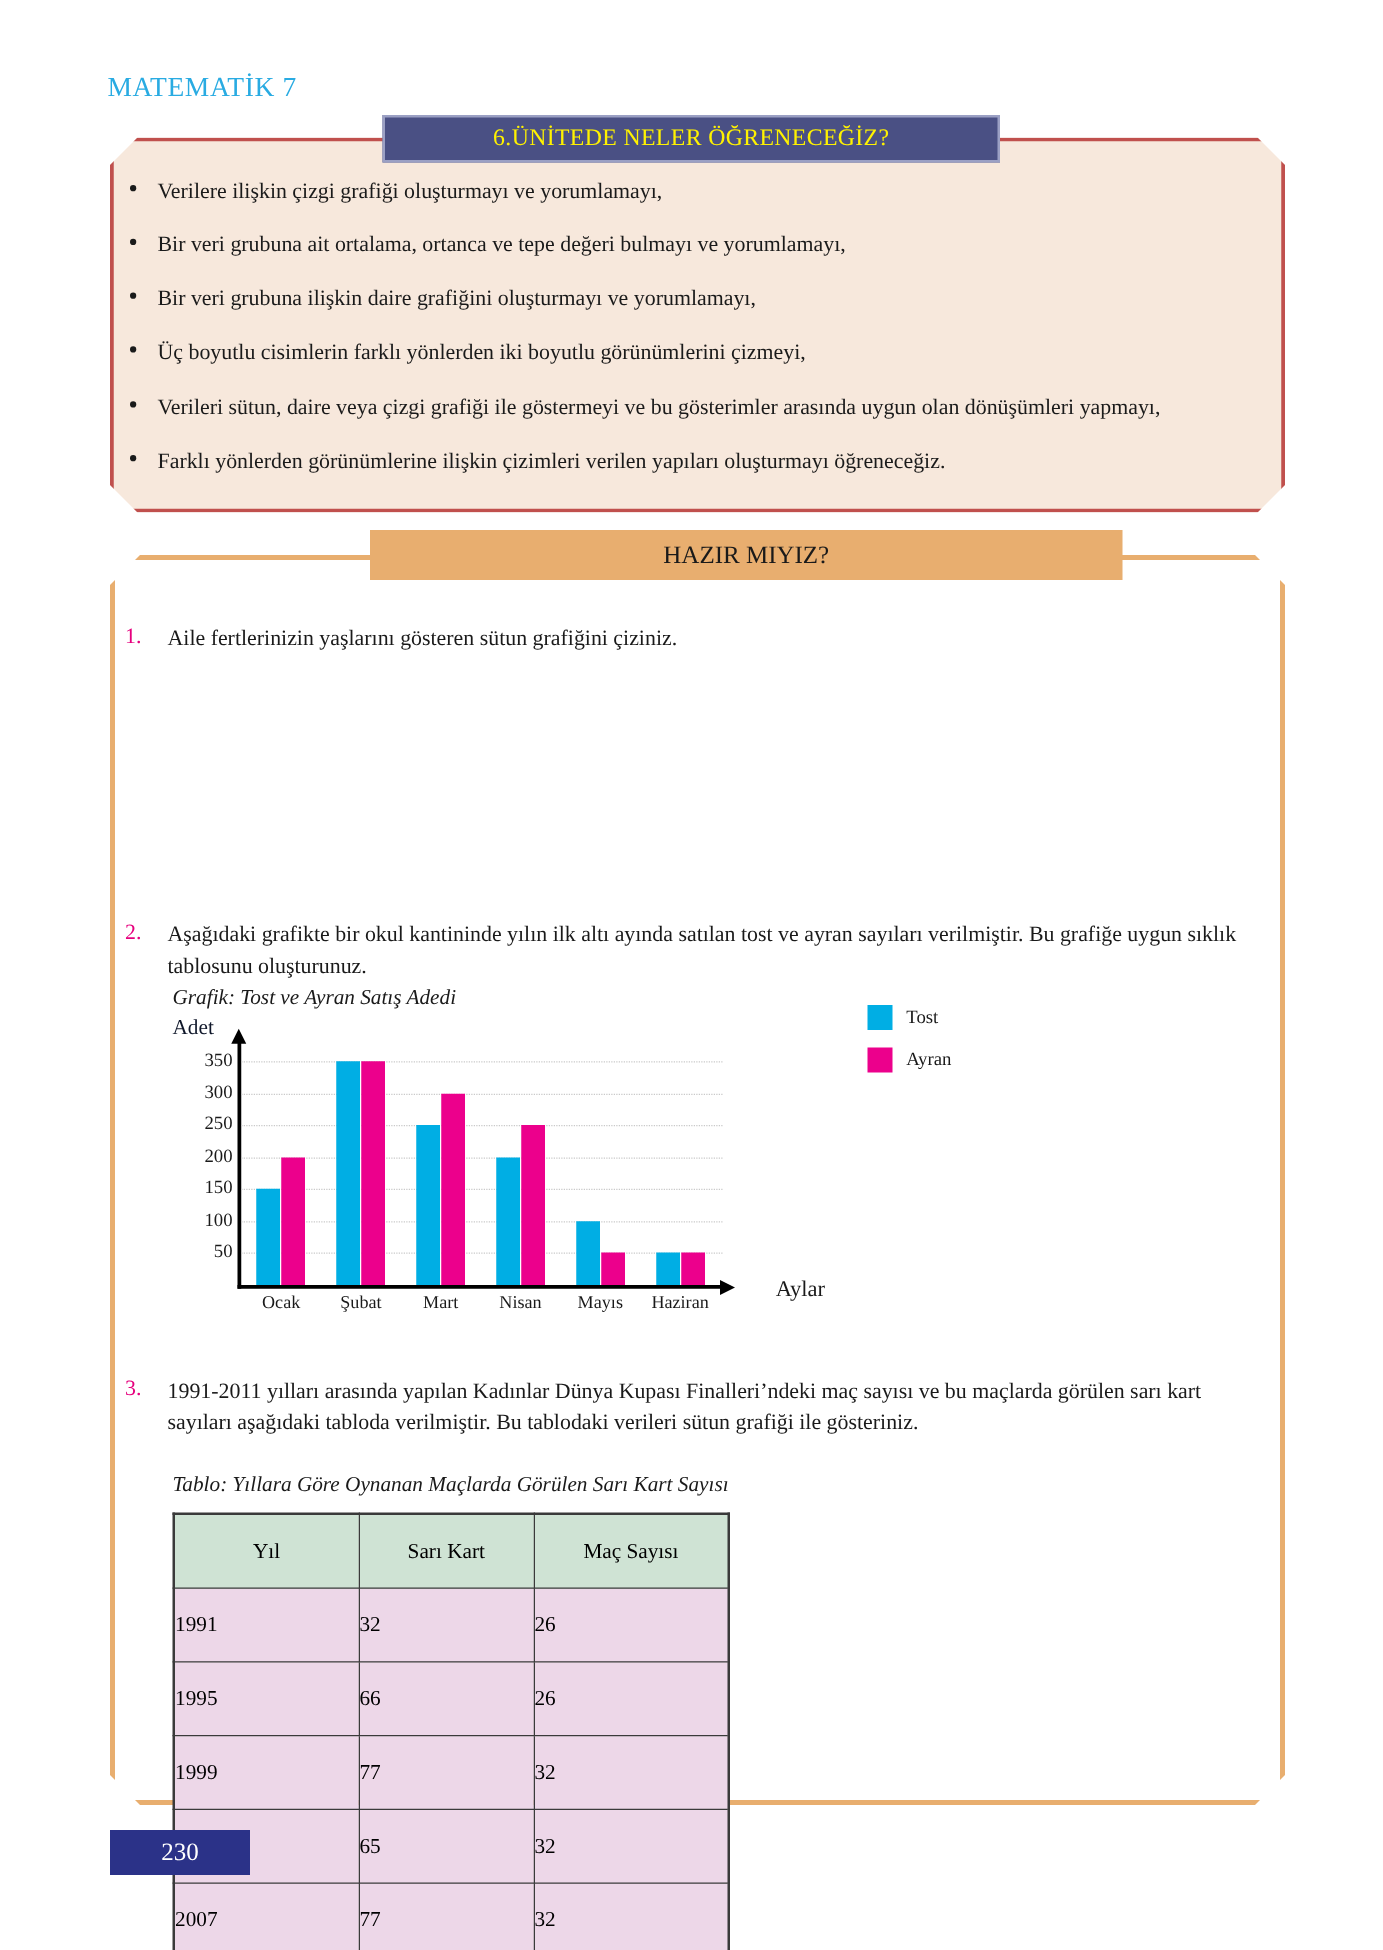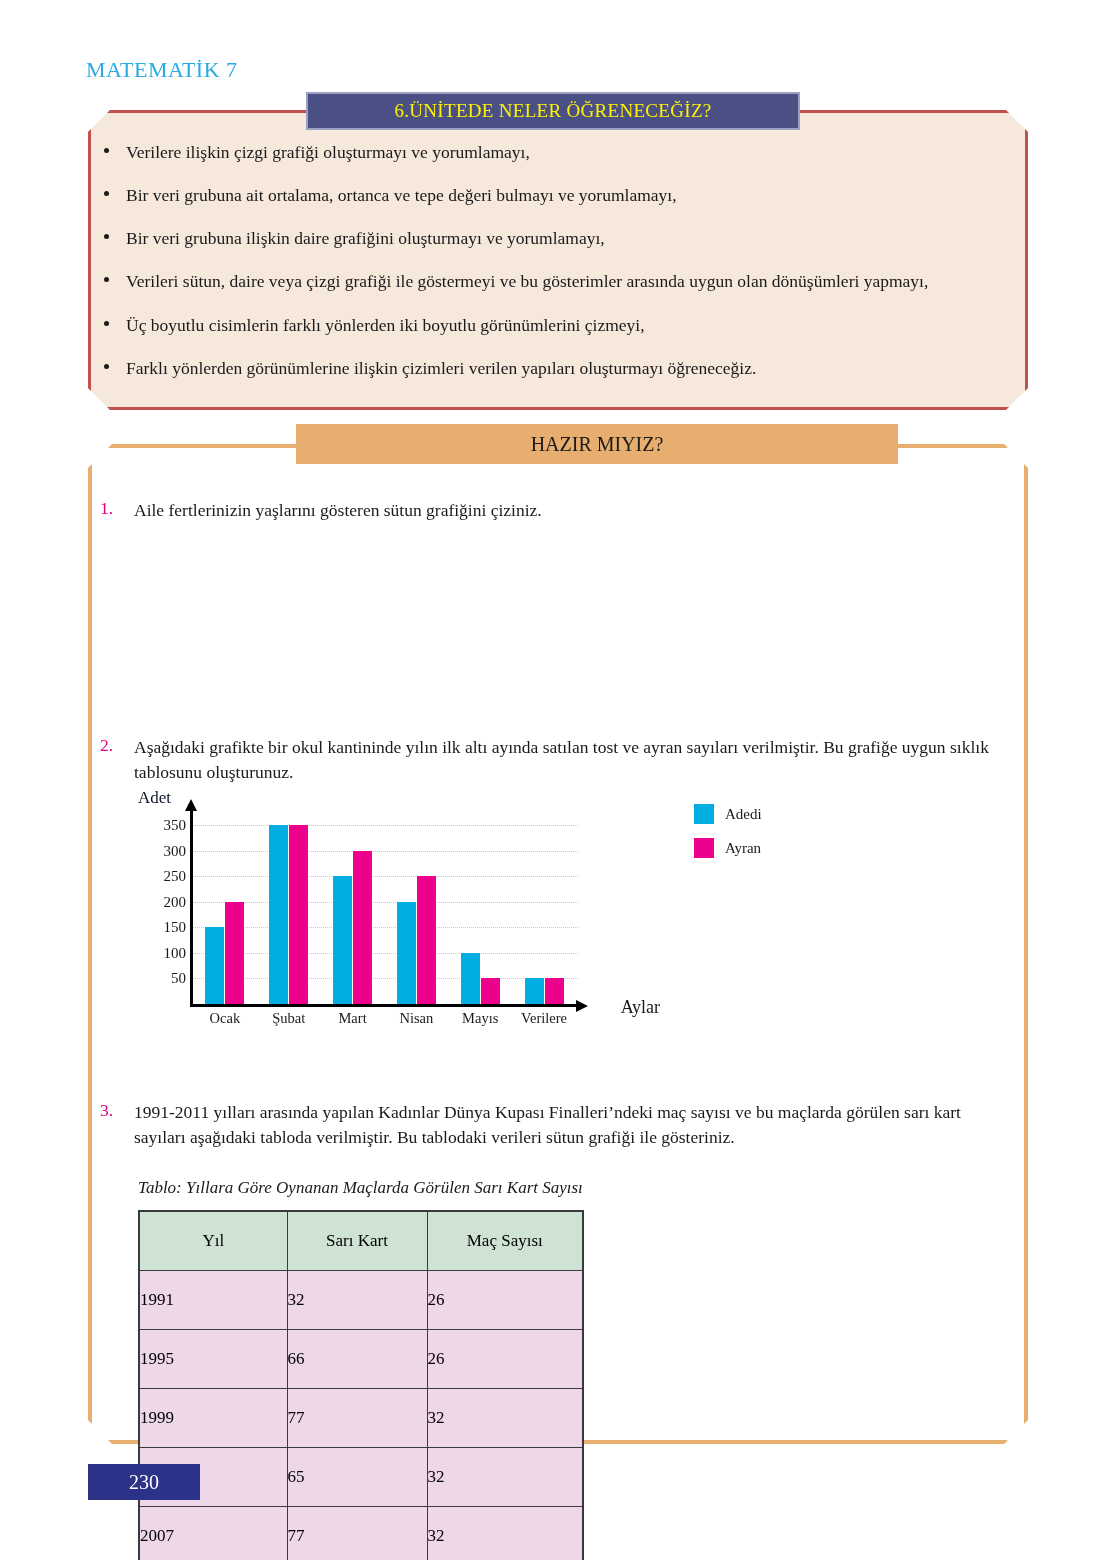--- a/index.html
+++ b/index.html
@@ -267,25 +267,25 @@
   <li>
     <span class="bullet-dot"></span>
     <span>Bir veri grubuna ait ortalama, ortanca ve tepe değeri bulmayı ve yorumlamayı,</span>
   </li>
   <li>
     <span class="bullet-dot"></span>
     <span>Bir veri grubuna ilişkin daire grafiğini oluşturmayı ve yorumlamayı,</span>
   </li>
   <li>
     <span class="bullet-dot"></span>
+    <span>Üç boyutlu cisimlerin farklı yönlerden iki boyutlu görünümlerini çizmeyi,</span>
+  </li>
+  <li>
+    <span class="bullet-dot"></span>
     <span>Verileri sütun, daire veya çizgi grafiği ile göstermeyi ve bu gösterimler arasında uygun olan dönüşümleri yapmayı,</span>
-  </li>
-  <li>
-    <span class="bullet-dot"></span>
-    <span>Üç boyutlu cisimlerin farklı yönlerden iki boyutlu görünümlerini çizmeyi,</span>
   </li>
   <li>
     <span class="bullet-dot"></span>
     <span>Farklı yönlerden görünümlerine ilişkin çizimleri verilen yapıları oluşturmayı öğreneceğiz.</span>
   </li>
 </ul>
 
 <div id="readiness-panel"></div>
 <div id="readiness-banner">HAZIR MIYIZ?</div>
 
@@ -293,20 +293,21 @@
   <span class="q-num">1.</span>
   <span class="q-body">Aile fertlerinizin yaşlarını gösteren sütun grafiğini çiziniz.</span>
 </div>
 
 <div class="question" id="question-2">
   <span class="q-num">2.</span>
   <span class="q-body">Aşağıdaki grafikte bir okul kantininde yılın ilk altı ayında satılan tost ve ayran sayıları verilmiştir. Bu grafiğe uygun sıklık tablosunu oluşturunuz.</span>
 </div>
 
 <div id="chart-block">
+  <div id="chart-caption">Grafik: Tost ve Ayran Satış  Adedi</div>
   <div id="chart-ylabel">Adet</div>
 
   <div id="plot-area">
     <div id="y-axis"></div>
     <div id="y-axis-arrow"></div>
     <div id="x-axis"></div>
     <div id="x-axis-arrow"></div>
     <div id="xaxis-title">Aylar</div>
 
     <div id="gridlines-layer">
@@ -354,28 +355,28 @@
           <div class="bar bar-ayran" style="height: 25.5263px; background: rgb(236, 0, 140);"></div>
         </div>
       </div>
 
     <div id="xtick-labels">
         <div class="xtick">Ocak</div>
         <div class="xtick">Şubat</div>
         <div class="xtick">Mart</div>
         <div class="xtick">Nisan</div>
         <div class="xtick">Mayıs</div>
-        <div class="xtick">Verilere</div>
+        <div class="xtick">Haziran</div>
       </div>
   </div>
 
   <div id="chart-legend">
       <div class="legend-item">
         <span class="legend-swatch" style="background: rgb(0, 174, 228);"></span>
-        <span class="legend-label">Adedi</span>
+        <span class="legend-label">Tost</span>
       </div>
       <div class="legend-item">
         <span class="legend-swatch" style="background: rgb(236, 0, 140);"></span>
         <span class="legend-label">Ayran</span>
       </div>
     </div>
 </div>
 
 <div class="question" id="question-3">
   <span class="q-num">3.</span>

